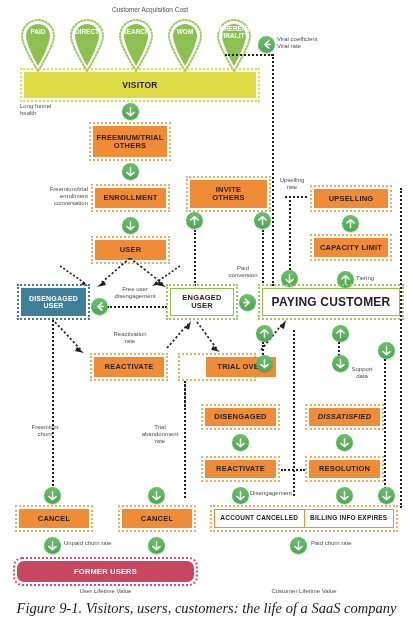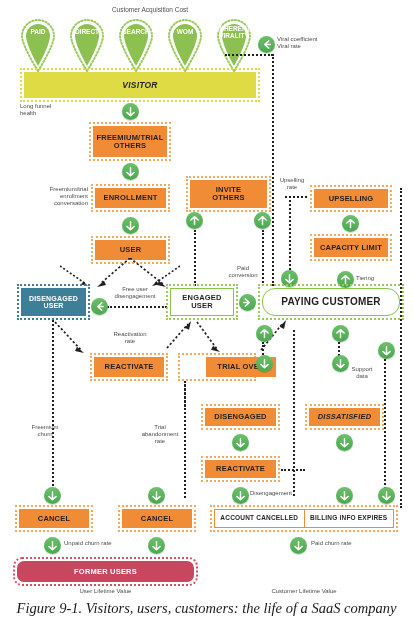--- a/index.html
+++ b/index.html
@@ -11,21 +11,21 @@
   .node{position:absolute;box-sizing:border-box;display:flex;align-items:center;
         justify-content:center;text-align:center;font-weight:bold;letter-spacing:.2px;
         line-height:1.05;}
   .nd-wrap{position:absolute;box-sizing:border-box;padding:2px;}
 
   
   .orange{background:#f08c36;color:#231f20;}
   .orange-dot{border:2px dotted #f5a95c;}
   
   .yellow{background:#dfdb44;color:#231f20;}
-  .yellow-dot{border:2px dotted #dfdb44;font-style:italic;}
+  .yellow-dot{border:2px dotted #dfdb44;}
   
   .teal{background:#3c7f96;color:#ffffff;}
   .teal-dot{border:2px dotted #3c7f96;}
   
   .whitegreen{background:#ffffff;color:#231f20;border:1.5px solid #8bc34a;}
   .green-dot{border:2px dotted #9acb5b;}
   
   .whiteorange{background:#ffffff;color:#231f20;border:1.5px solid #f08c36;}
   
   .crimson{background:#c8475f;color:#ffffff;border-radius:7px;}
@@ -278,21 +278,21 @@
     <span>Paid</span><br>
     <span>conversion</span>
   </div>
   <div class="badge" style="left:239px;top:294px;">
     <svg width="11" height="11" viewBox="0 0 12 12">
       <path d="M3.5,2 L8,6 L3.5,10 M8,6 L2,6" fill="none" stroke="#fff" stroke-width="1.6" stroke-linecap="round" stroke-linejoin="round"></path>
     </svg>
   </div>
 
   <div class="nd-wrap green-dot" style="left:258px;top:284px;width:146px;height:36px;">
-    <div class="node whitegreen" style="position:relative;width:100%;height:100%;font-size:10px;border-radius:13px;">PAYING CUSTOMER</div>
+    <div class="node whitegreen" style="position:relative;width:100%;height:100%;font-size:12px;">PAYING CUSTOMER</div>
   </div>
 
   <svg style="position:absolute;left:45px;top:320px;width:250px;height:42px;">
 
     <path d="M10,2 L36,30" stroke="#231f20" stroke-width="1.7" stroke-dasharray="2.2 2.2" fill="none"></path>
     <path d="M39,33 l-9,-2 l2,-4.2 Z" fill="#231f20"></path>
 
     <path d="M122,28 L143,4" stroke="#231f20" stroke-width="1.7" stroke-dasharray="2.2 2.2" fill="none"></path>
     <path d="M146,1 l-2,8.8 l-4.3,-2 Z" fill="#231f20"></path>
 
@@ -380,20 +380,23 @@
   <div class="badge" style="left:336px;top:434px;">
     <svg width="11" height="11" viewBox="0 0 12 12">
       <path d="M2,7 L6,10.5 L10,7 M6,10.5 L6,2" fill="none" stroke="#fff" stroke-width="1.6" stroke-linecap="round" stroke-linejoin="round"></path>
     </svg>
   </div>
 
   <div class="nd-wrap orange-dot" style="left:201px;top:456px;width:79px;height:26px;">
     <div class="node orange" style="position:relative;width:100%;height:100%;font-size:7.5px;">REACTIVATE</div>
   </div>
 
+  <div class="nd-wrap orange-dot" style="left:305px;top:456px;width:79px;height:26px;">
+    <div class="node orange" style="position:relative;width:100%;height:100%;font-size:7.5px;">RESOLUTION</div>
+  </div>
 
   <div class="dline dh" style="left:281px;top:469px;width:24px;"></div>
 
   <div class="badge" style="left:148px;top:487px;">
     <svg width="11" height="11" viewBox="0 0 12 12">
       <path d="M2,7 L6,10.5 L10,7 M6,10.5 L6,2" fill="none" stroke="#fff" stroke-width="1.6" stroke-linecap="round" stroke-linejoin="round"></path>
     </svg>
   </div>
   <div class="badge" style="left:44px;top:487px;">
     <svg width="11" height="11" viewBox="0 0 12 12">

